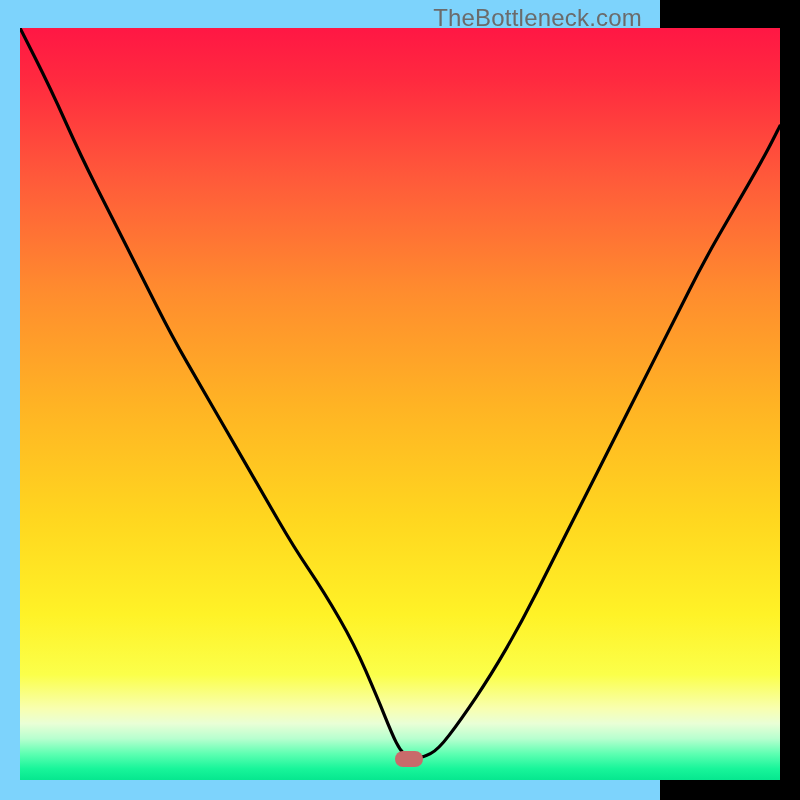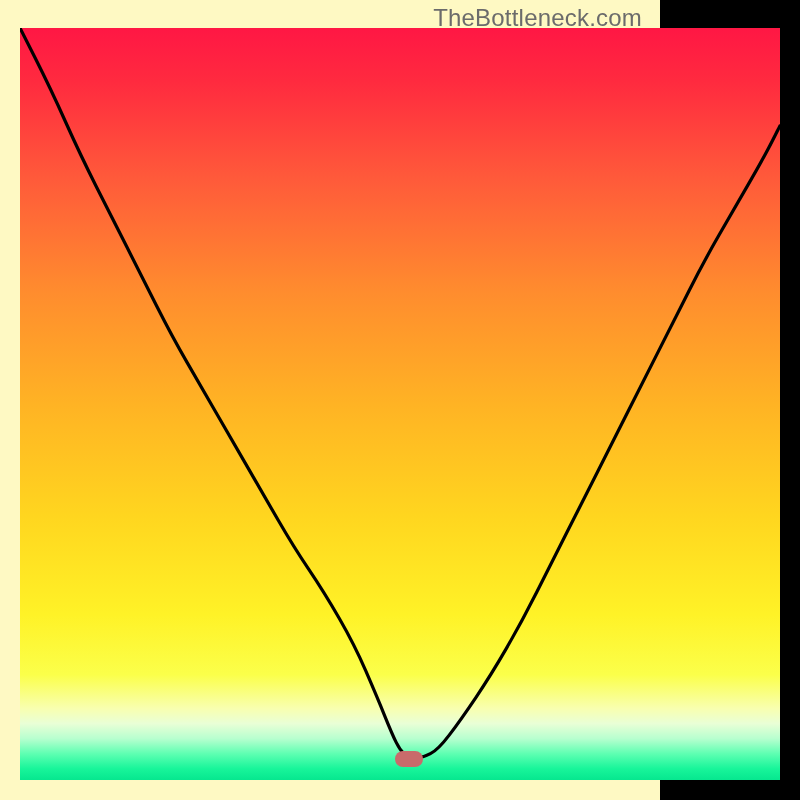--- a/index.html
+++ b/index.html
@@ -8,21 +8,21 @@
     width: 800px;
     height: 800px;
     background: #000;
     overflow: hidden;
     font-family: Arial, Helvetica, sans-serif;
   }
   .frame {
     position: relative;
     width: 660px;
     height: 800px;
-    background: #fef9c3;
+    background: #7dd3fc;
   }
   .watermark {
     position: absolute;
     top: 4px;
     right: 18px;
     color: #6b6b6b;
     font-size: 24px;
     font-weight: 500;
     letter-spacing: 0.2px;
     z-index: 5;

